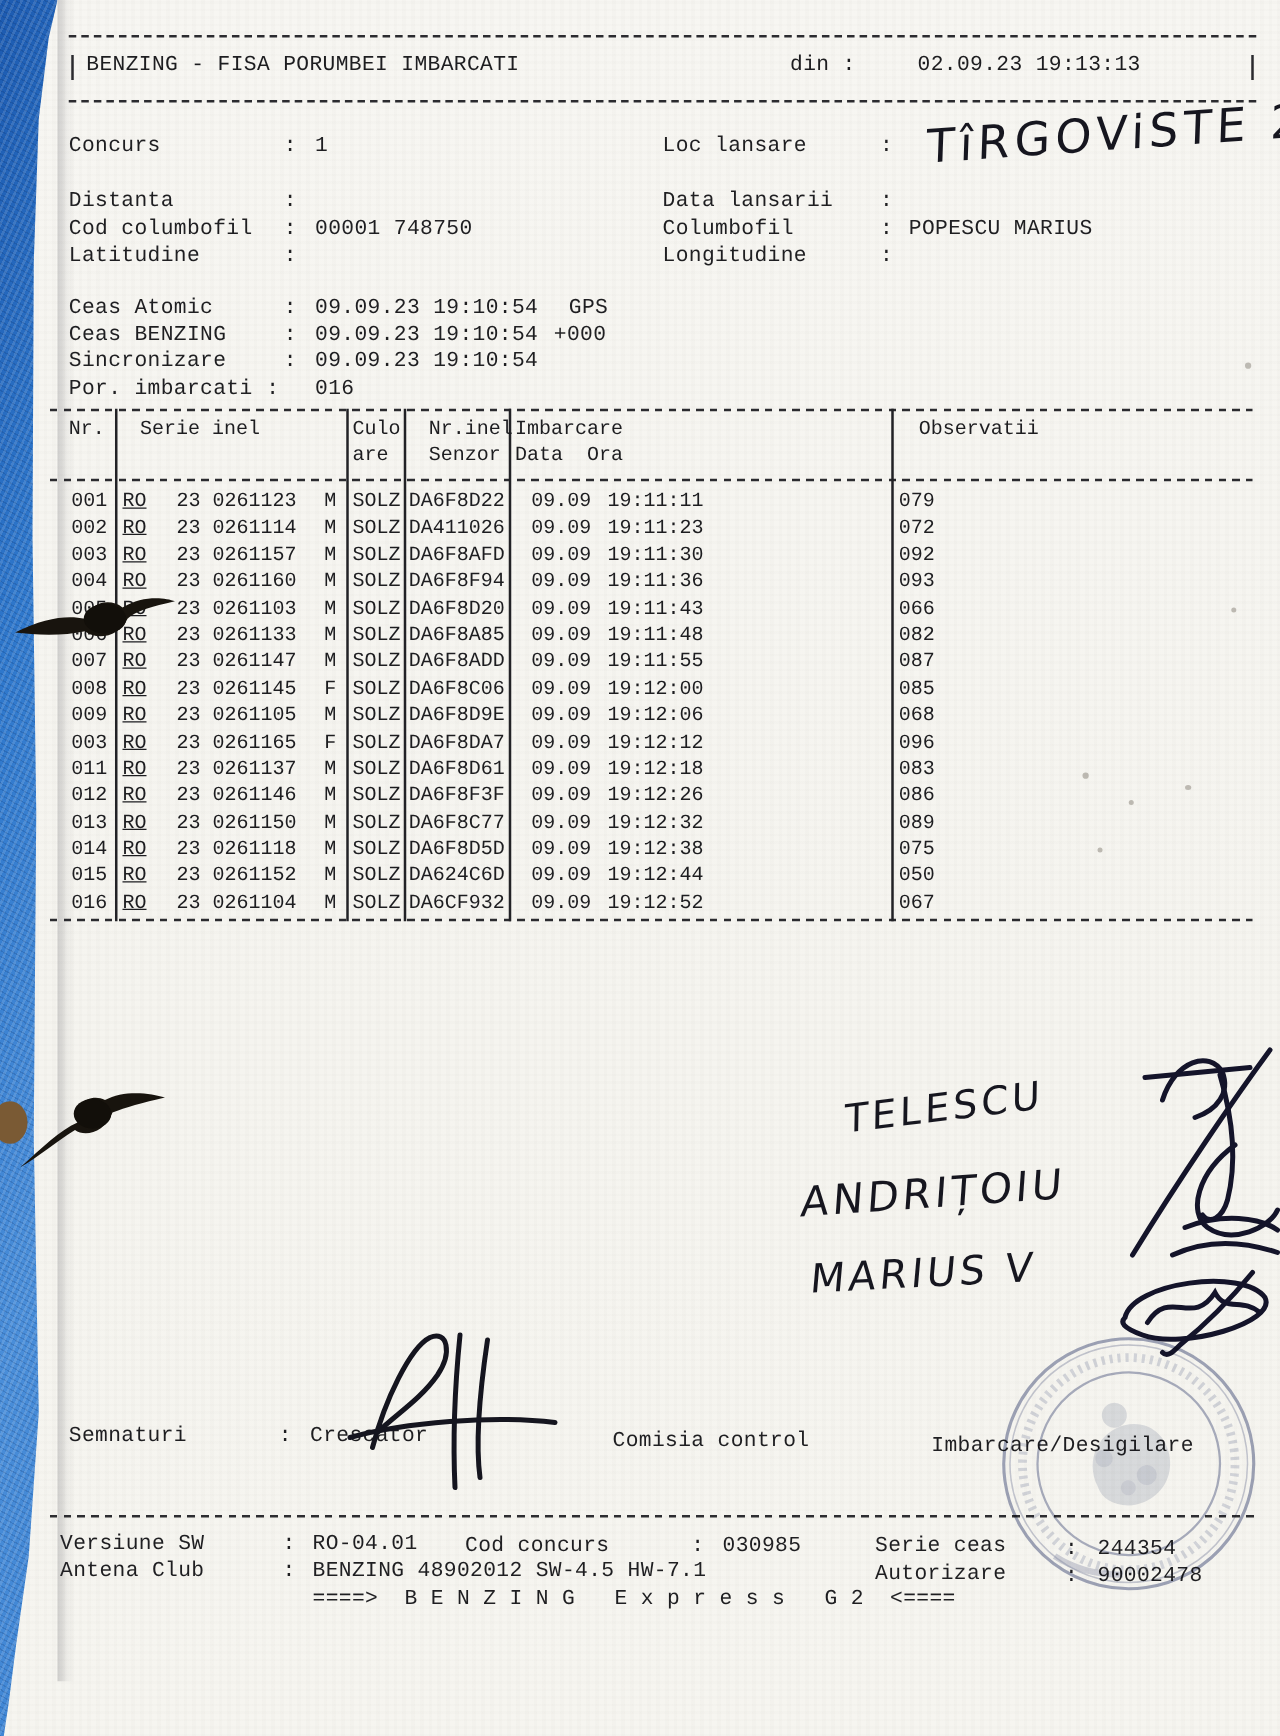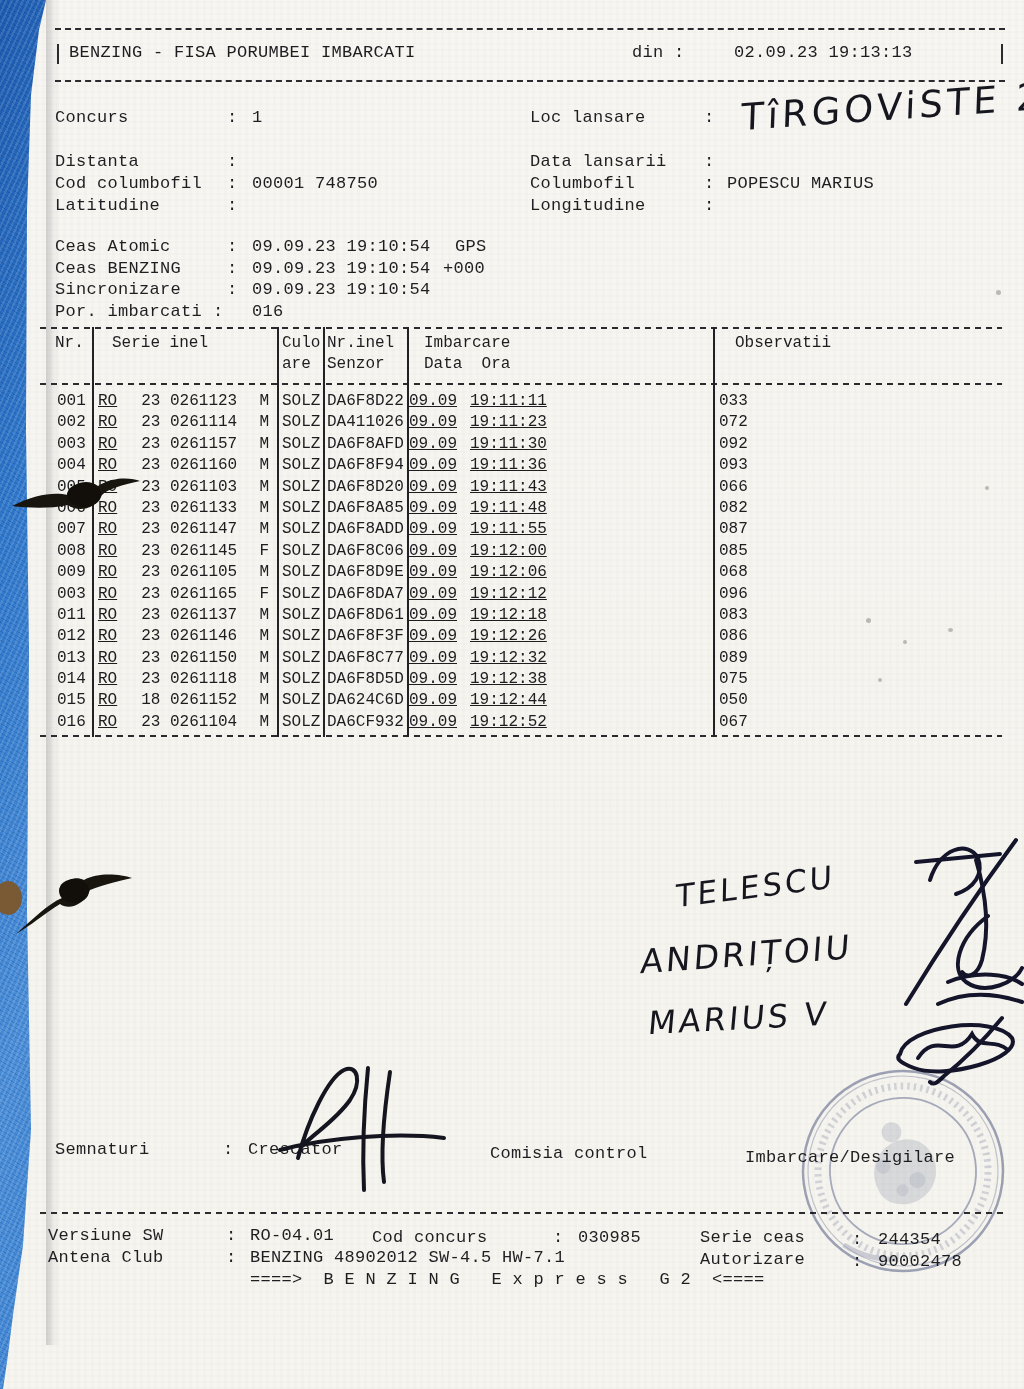--- a/index.html
+++ b/index.html
@@ -35,21 +35,21 @@
     grid-template-columns:37px 185px 46px 84px 306px 1fr;line-height:21.4px;}
   .tbody{position:absolute;left:0;top:64px;width:948px;}
   .trow{display:grid;grid-template-columns:37px 185px 46px 84px 306px 1fr;
     height:21.4px;line-height:21.4px;}
   .c{overflow:visible;white-space:pre;}
   .c-nr{padding-left:2px;}
   .c-serie{display:flex;}
   .c-serie .cty{margin-left:6px;text-decoration:underline;} .c-serie .rng{margin-left:24px;}
   .c-serie .sex{margin-left:auto;margin-right:8px;}
   .c-cul{padding-left:5px;} .c-sen{padding-left:4px;}
-  .c-imb{display:flex;padding-left:2px;text-decoration:underline;} .c-imb .ora{margin-left:13px;}
+  .c-imb{display:flex;padding-left:18px;} .c-imb .ora{margin-left:13px;}
   .c-obs{padding-left:6px;}
   
   .hand{position:absolute;font-family:"DejaVu Sans",sans-serif;color:#16161f;
     white-space:pre;z-index:4;transform-origin:left top;letter-spacing:3px;}
   svg.ink{position:absolute;z-index:6;}
   svg.fast{position:absolute;z-index:7;}
   .stamp{position:absolute;z-index:6;opacity:.62;mix-blend-mode:multiply;}
   .speck{position:absolute;border-radius:50%;background:#8e8880;opacity:.55;z-index:1;}
 </style>
 </head>
@@ -116,33 +116,33 @@
     <div class="vline" style="left:37px"></div>
     <div class="vline" style="left:222px"></div>
     <div class="vline" style="left:268px"></div>
     <div class="vline" style="left:352px"></div>
     <div class="vline" style="left:658px"></div>
 
     <div class="thead">
       <div class="c"><span>Nr.</span></div>
       <div class="c" style="padding-left:20px"><span>Serie inel</span></div>
       <div class="c" style="padding-left:5px"><span>Culo</span><br><span>are</span></div>
-      <div class="c" style="padding-left:4px"><span>Nr.inel</span><br><span>Senzor</span></div>
-      <div class="c" style="padding-left:17px"><span>Imbarcare</span><br><span>Data  Ora</span></div>
+      <div class="c" style="padding-left:20px"><span>Nr.inel</span><br><span>Senzor</span></div>
+      <div class="c" style="padding-left:5px"><span>Imbarcare</span><br><span>Data  Ora</span></div>
       <div class="c" style="padding-left:22px"><span>Observatii</span></div>
     </div>
 
     <div class="tbody">
     <div class="trow">
       <div class="c c-nr"><span>001</span></div>
       <div class="c c-serie"><span class="cty">RO</span><span class="rng">23 0261123</span><span class="sex">M</span></div>
       <div class="c c-cul"><span>SOLZ</span></div>
       <div class="c c-sen"><span>DA6F8D22</span></div>
       <div class="c c-imb"><span>09.09</span><span class="ora">19:11:11</span></div>
-      <div class="c c-obs"><span>033</span></div>
+      <div class="c c-obs"><span>079</span></div>
     </div>
 
     <div class="trow">
       <div class="c c-nr"><span>002</span></div>
       <div class="c c-serie"><span class="cty">RO</span><span class="rng">23 0261114</span><span class="sex">M</span></div>
       <div class="c c-cul"><span>SOLZ</span></div>
       <div class="c c-sen"><span>DA411026</span></div>
       <div class="c c-imb"><span>09.09</span><span class="ora">19:11:23</span></div>
       <div class="c c-obs"><span>072</span></div>
     </div>
@@ -250,21 +250,21 @@
       <div class="c c-nr"><span>014</span></div>
       <div class="c c-serie"><span class="cty">RO</span><span class="rng">23 0261118</span><span class="sex">M</span></div>
       <div class="c c-cul"><span>SOLZ</span></div>
       <div class="c c-sen"><span>DA6F8D5D</span></div>
       <div class="c c-imb"><span>09.09</span><span class="ora">19:12:38</span></div>
       <div class="c c-obs"><span>075</span></div>
     </div>
 
     <div class="trow">
       <div class="c c-nr"><span>015</span></div>
-      <div class="c c-serie"><span class="cty">RO</span><span class="rng">18 0261152</span><span class="sex">M</span></div>
+      <div class="c c-serie"><span class="cty">RO</span><span class="rng">23 0261152</span><span class="sex">M</span></div>
       <div class="c c-cul"><span>SOLZ</span></div>
       <div class="c c-sen"><span>DA624C6D</span></div>
       <div class="c c-imb"><span>09.09</span><span class="ora">19:12:44</span></div>
       <div class="c c-obs"><span>050</span></div>
     </div>
 
     <div class="trow">
       <div class="c c-nr"><span>016</span></div>
       <div class="c c-serie"><span class="cty">RO</span><span class="rng">23 0261104</span><span class="sex">M</span></div>
       <div class="c c-cul"><span>SOLZ</span></div>

